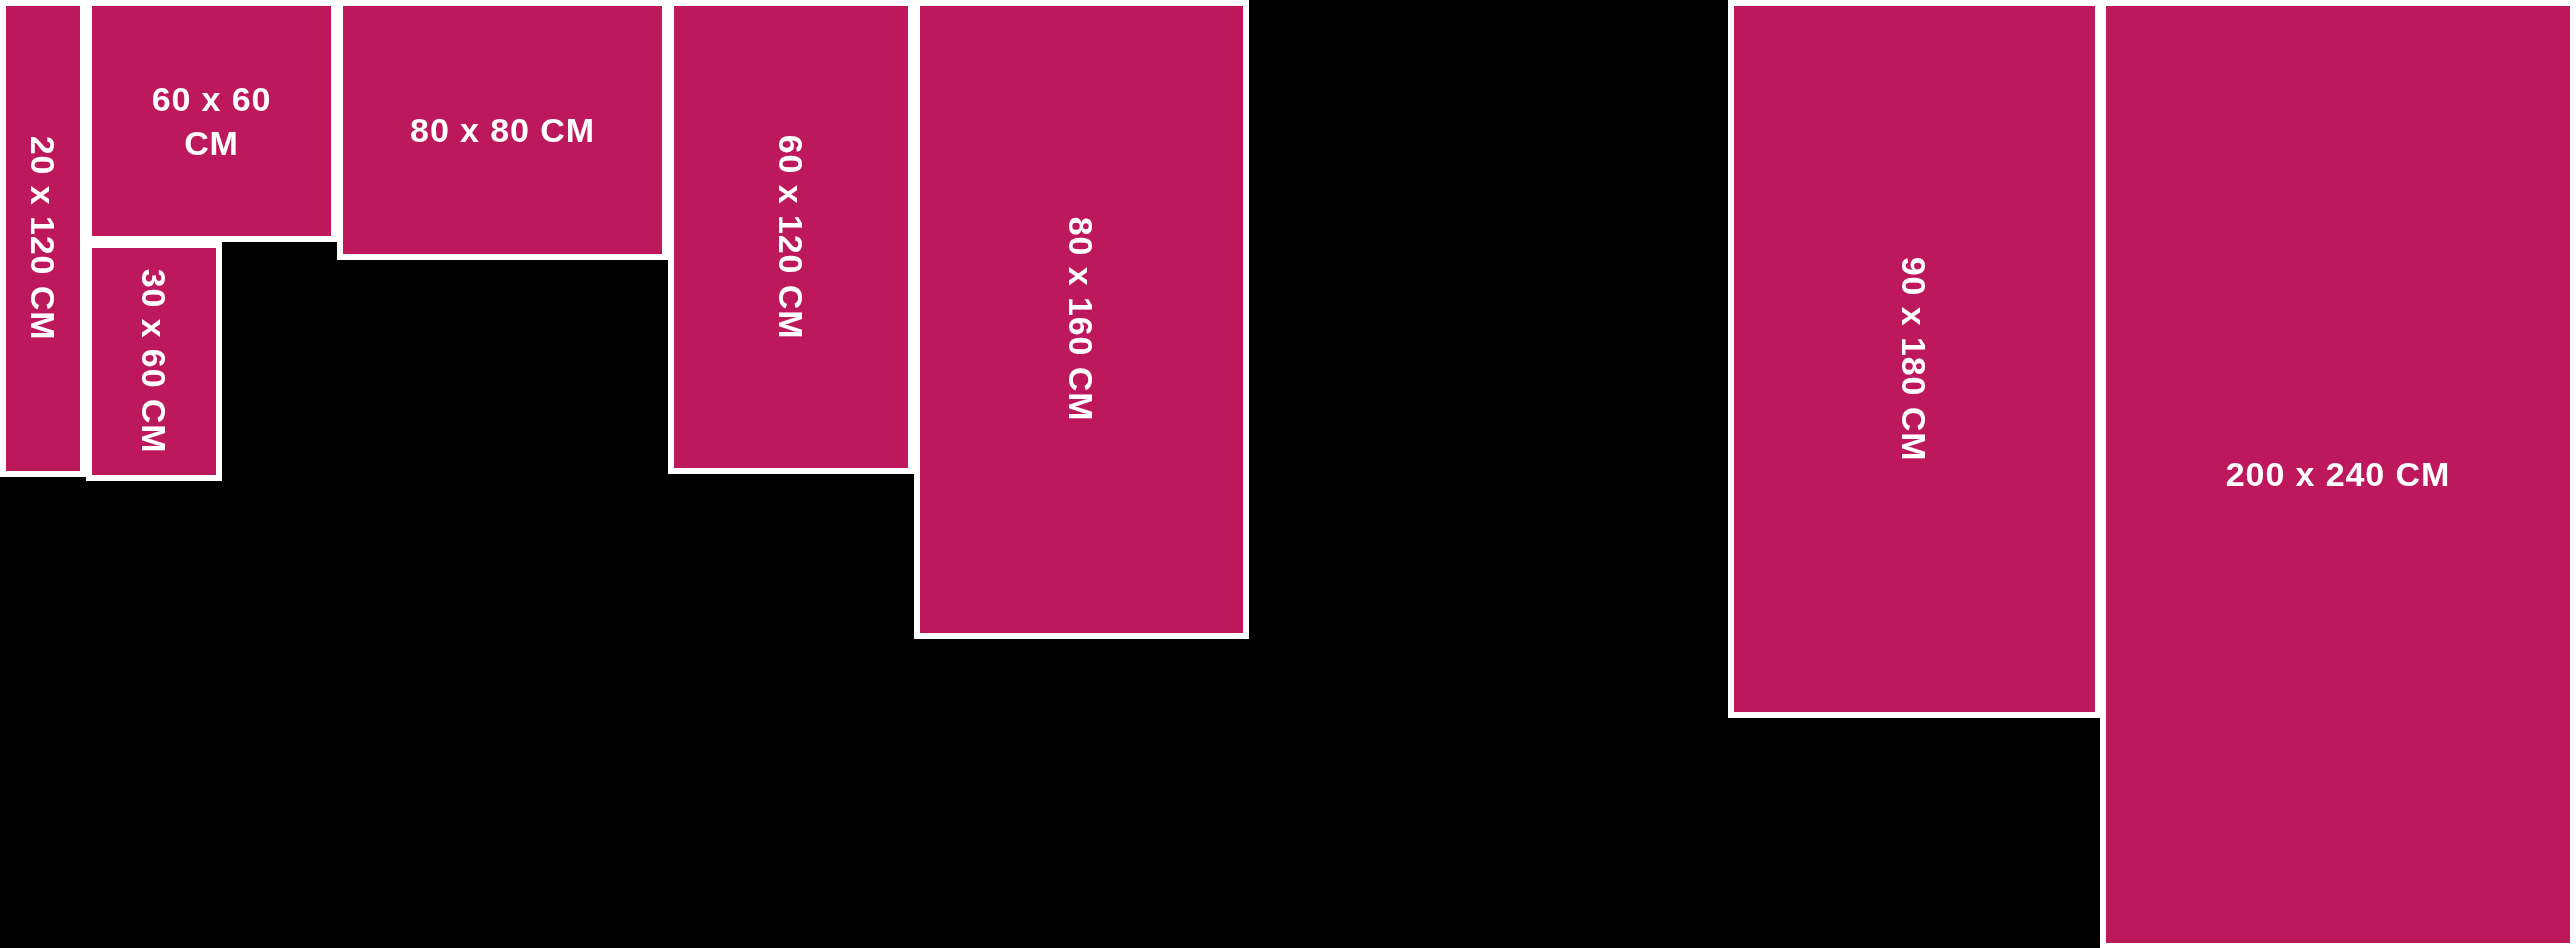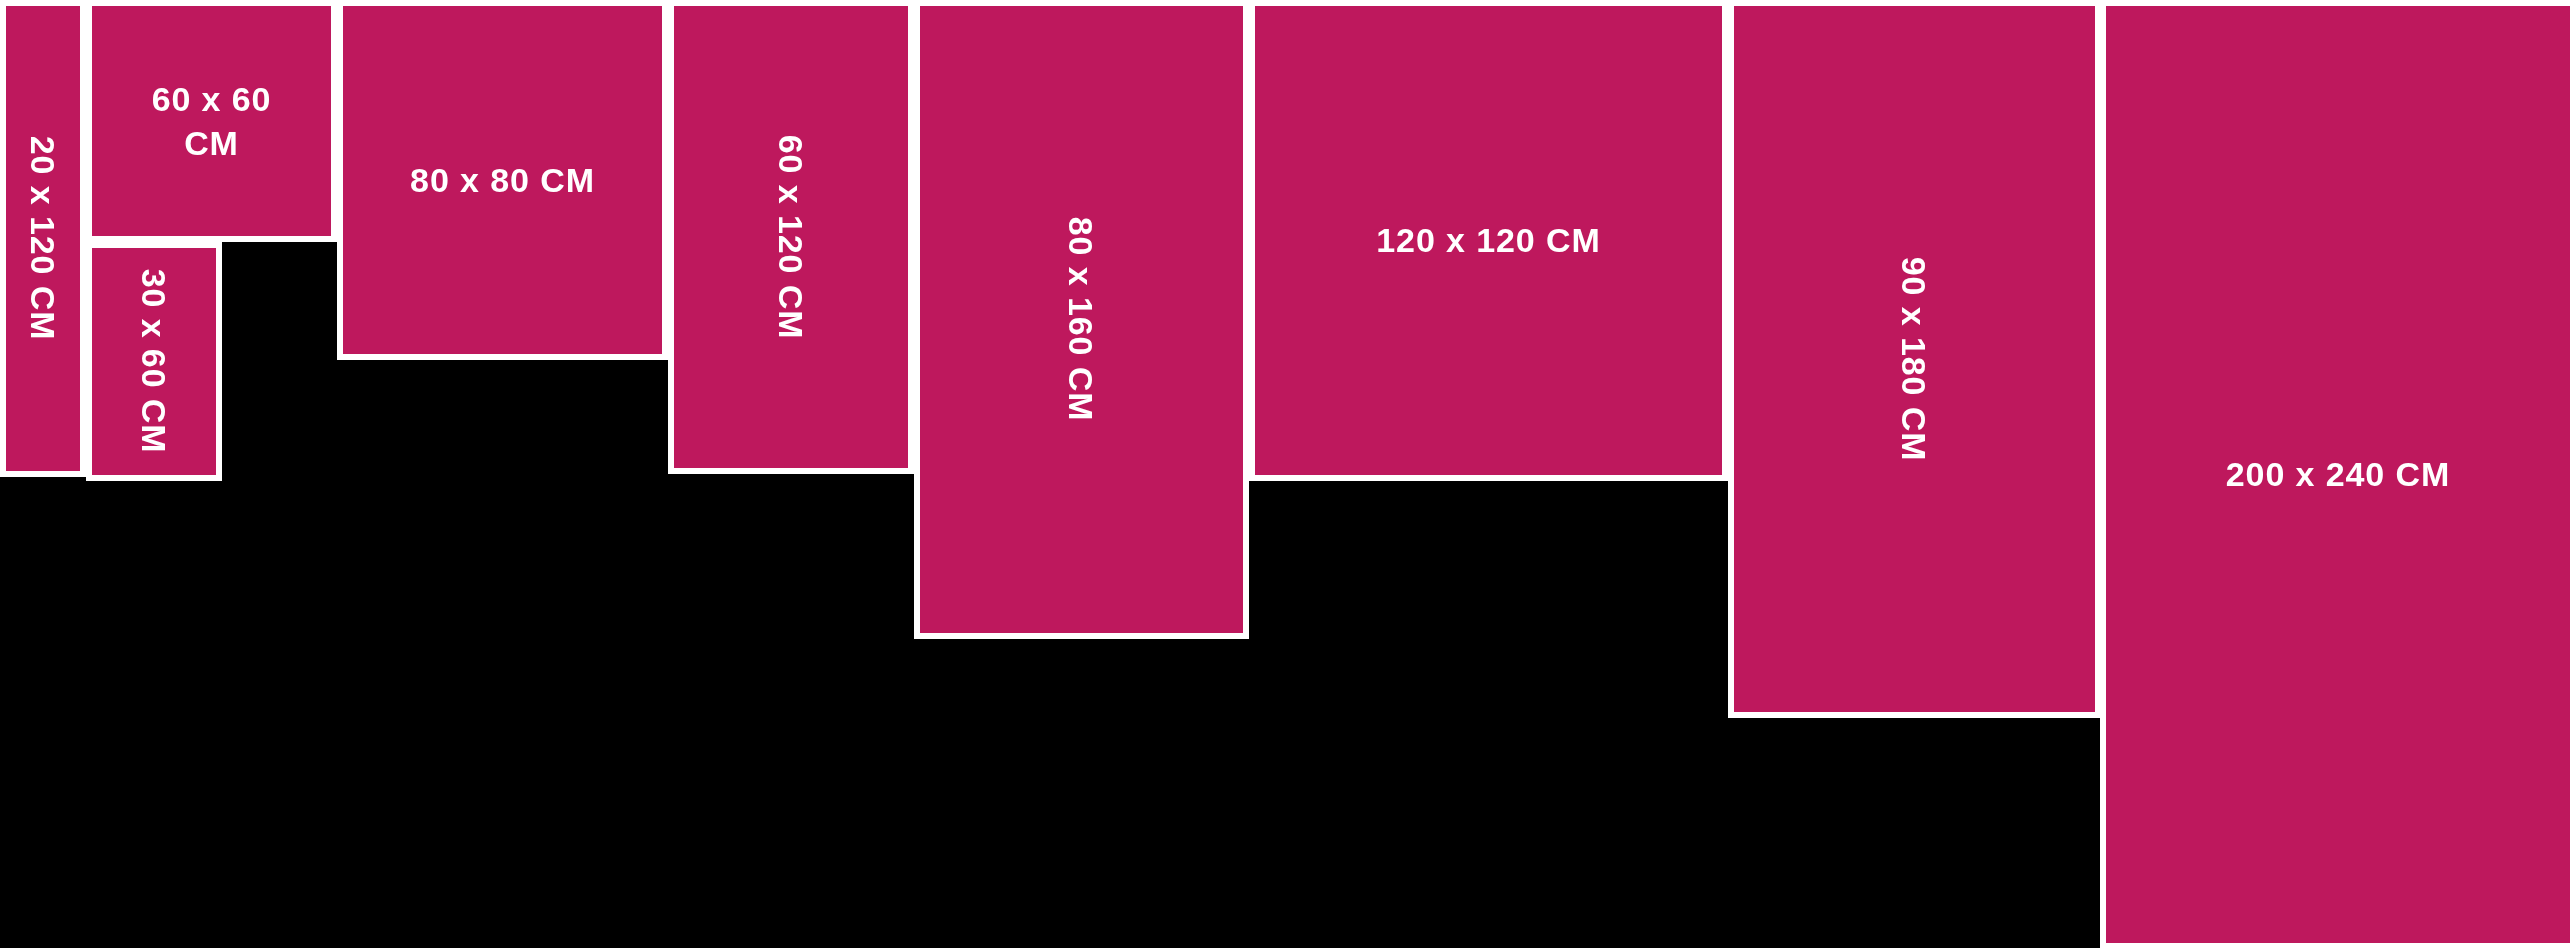--- a/index.html
+++ b/index.html
@@ -36,21 +36,21 @@
   .label.vert {
     transform: rotate(90deg);
   }
   .label .line {
     display: block;
   }
   
   .t0 { left: 0px;    top: 0px;   width: 86px; height: 477px; }
   .t1 { left: 86px;  top: 0px;   width: 251px; height: 242px; }
   .t2 { left: 86px;  top: 242px; width: 136px; height: 239px; }
-  .t3 { left: 337px;  top: 0px;   width: 331px; height: 360px; }
+  .t3 { left: 337px;  top: 0px;   width: 331px; height: 260px; }
   .t4 { left: 668px;  top: 0px;   width: 246px; height: 474px; }
   .t5 { left: 914px; top: 0px;   width: 335px; height: 639px; }
   .t6 { left: 1249px; top: 0px;   width: 479px; height: 481px; }
   .t7 { left: 1728px; top: 0px;   width: 373px; height: 718px; }
   .t8 { left: 2100px; top: 0px;   width: 476px; height: 949px; }
 </style>
 </head>
 <body>
 
 <div class="chart">
@@ -75,23 +75,20 @@
   </div>
 
   <div class="tile t4">
     <span class="label vert">60 x 120 CM</span>
   </div>
 
   <div class="tile t5">
     <span class="label vert">80 x 160 CM</span>
   </div>
 
-  <div class="tile t6">
-    <span class="label">120 x 120 CM</span>
-  </div>
 
   <div class="tile t7">
     <span class="label vert">90 x 180 CM</span>
   </div>
 
   <div class="tile t8">
     <span class="label">200 x 240 CM</span>
   </div>
 
 </div>

